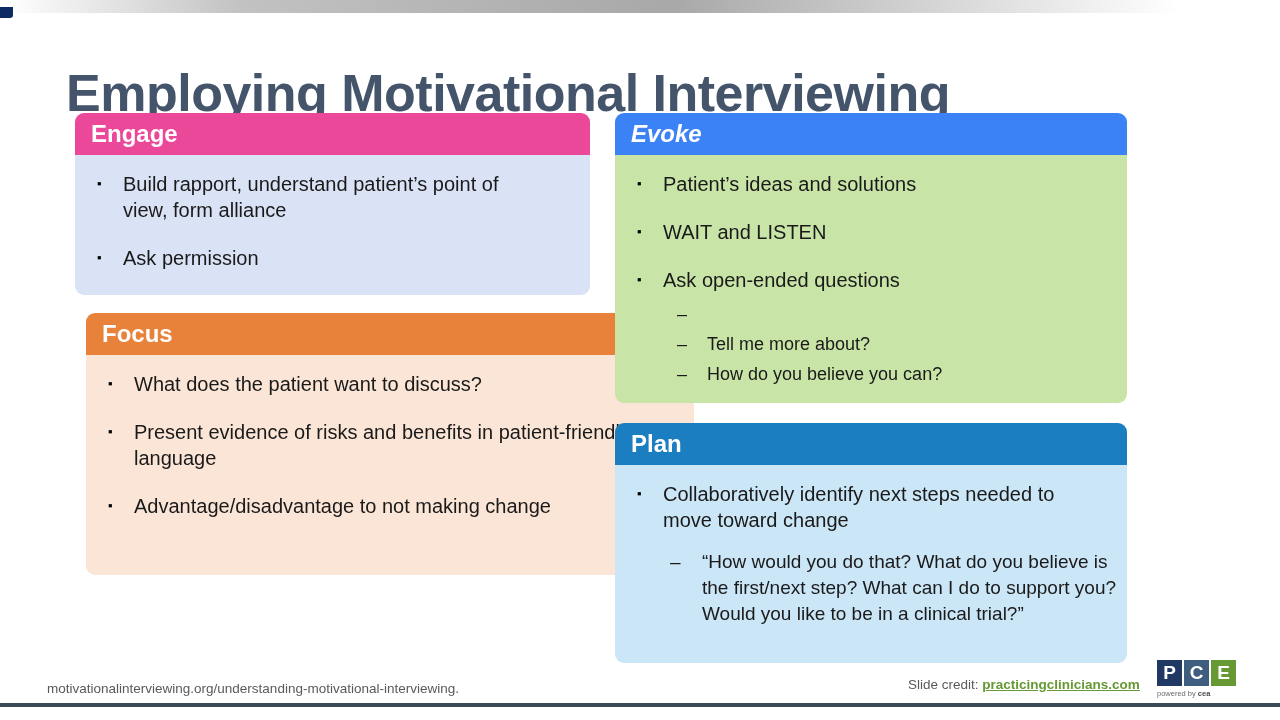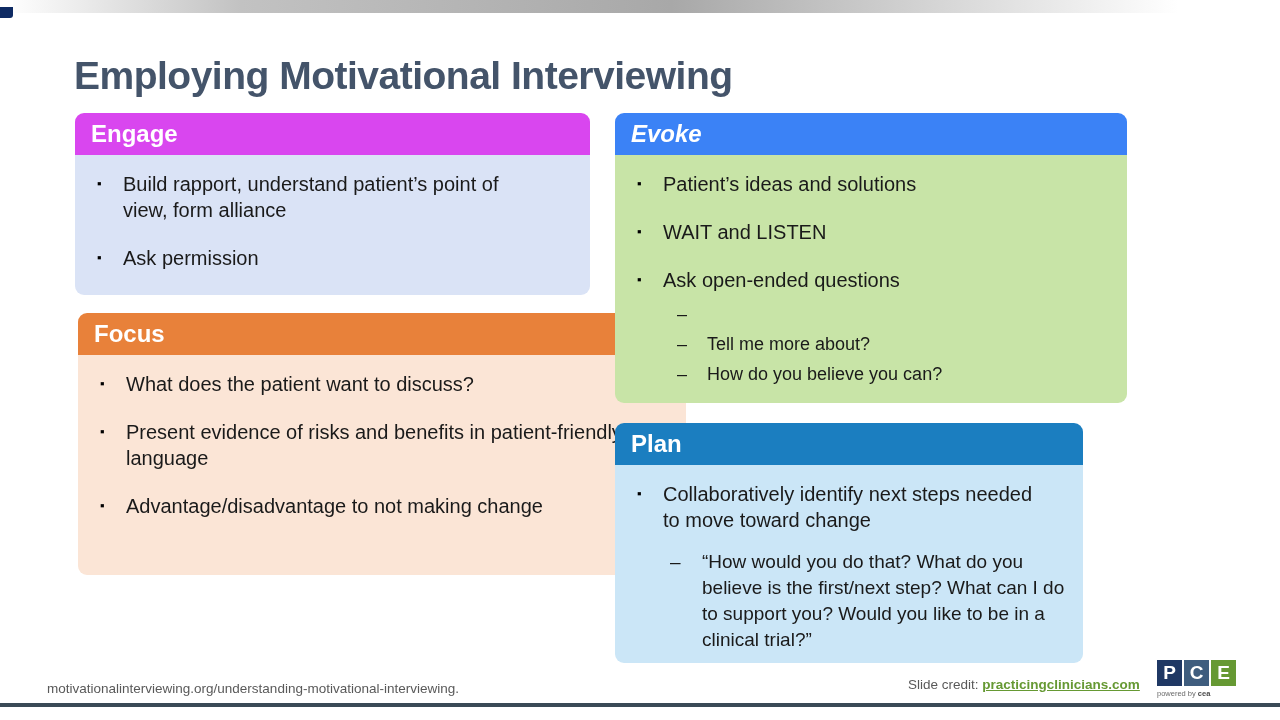--- a/index.html
+++ b/index.html
@@ -12,39 +12,39 @@
   #top-gradient-bar{
     position:absolute;top:0;left:13px;width:1267px;height:13px;
     background:linear-gradient(90deg,#fdfdfd 0%,#c2c2c2 18%,#a8a8a8 52%,#e9e9e9 82%,#ffffff 92%);
   }
   #corner-accent{
     position:absolute;top:7px;left:0;width:13px;height:11px;background:#0e2a63;
     border-bottom-right-radius:3px;
   }
   
   #slide-title{
-    position:absolute;left:74px;top:28px;
-    font-size:39px;font-weight:bold;color:#44546a;letter-spacing:-0.5px;
+    position:absolute;left:66px;top:28px;
+    font-size:52px;font-weight:bold;color:#44546a;letter-spacing:-0.5px;
   }
   
   .card{position:absolute;}
   .card-header{
     height:42px;display:flex;align-items:center;padding-left:16px;
     color:#ffffff;font-size:24px;font-weight:bold;
     border-radius:9px 9px 0 0;box-sizing:border-box;
   }
   .card-body{
     border-radius:0 0 9px 9px;box-sizing:border-box;
     padding-top:16px;overflow:hidden;
   }
   #card-engage{left:75px;top:113px;width:515px;}
-  #card-focus{left:78px;top:313px;width:608px;}
+  #card-focus{left:86px;top:313px;width:608px;}
   #card-evoke{left:615px;top:113px;width:512px;}
-  #card-plan{left:615px;top:423px;width:468px;}
-  .header-engage{background:#d946ef;}
+  #card-plan{left:615px;top:423px;width:512px;}
+  .header-engage{background:#ec4899;}
   .body-engage{background:#dae3f6;height:140px;}
   .header-focus{background:#e8813a;}
   .body-focus{background:#fbe5d6;height:220px;}
   .header-evoke{background:#3b82f6;font-style:italic;}
   .body-evoke{background:#c8e4a7;height:248px;}
   .header-plan{background:#1b7ec0;}
   .body-plan{background:#cbe6f7;height:198px;}
   
   .bullet-item{display:flex;margin-bottom:22px;color:#1a1a1a;font-size:20px;line-height:26px;}
   .bullet-marker{width:26px;margin-left:22px;flex-shrink:0;font-size:13px;line-height:26px;color:#000;}

